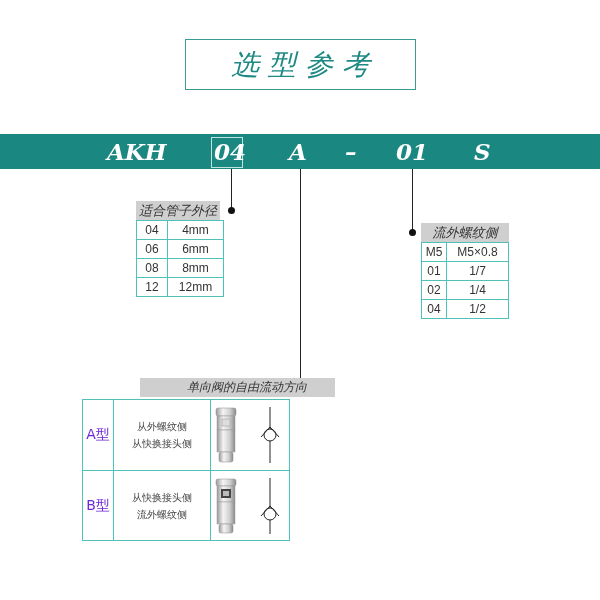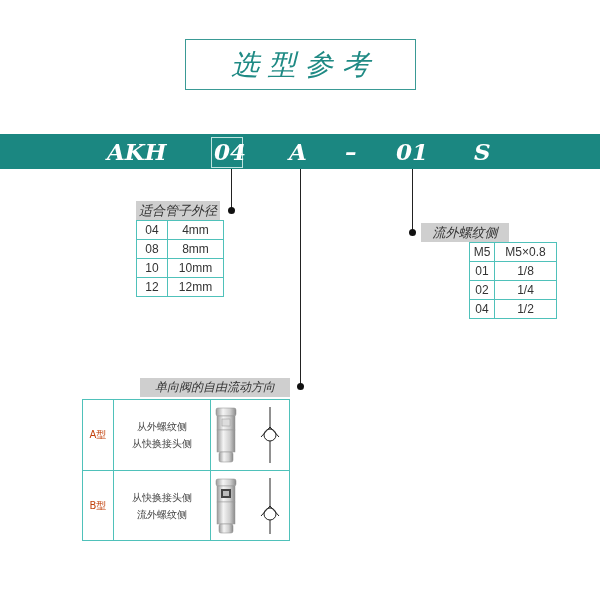--- a/index.html
+++ b/index.html
@@ -52,21 +52,21 @@
   table.spec td {
     border:1px solid #4fc1ba; height:18px; padding:0; text-align:center;
   }
 
   
   table.valve {
     position:absolute; left:82px; top:399px; width:208px;
     border-collapse:collapse; font-size:10px; color:#444;
   }
   table.valve td { border:1.5px solid #4fc1ba; padding:0; text-align:center; vertical-align:middle; }
-  .type-cell { width:30px; font-size:10px; color:#c2410c; }
+  .type-cell { width:30px; font-size:14px; color:#6d28d9; }
   .desc-cell { width:97px; line-height:17px;font-family:Liberation Serif, serif; }
   .img-cell { width:78px; }
   .fitting { display:inline-block; vertical-align:middle; }
 </style>
 </head>
 <body>
 
 <div class="abs title-box">
   <span class="title-text">选型参考</span>
 </div>
@@ -91,57 +91,57 @@
 <div class="dot" style="left:409px; top:229px;"></div>
 
 <div class="abs gray-head" style="left:136px; top:201px; width:84px; height:19px;">适合管子外径</div>
 <table class="spec" style="left:136px; top:220px; width:88px;">
   <tbody>
       <tr>
         <td style="width:30px;">04</td>
         <td>4mm</td>
       </tr>
   <tr>
+        <td>06</td>
+        <td>6mm</td>
+      </tr>
+  <tr>
         <td>08</td>
         <td>8mm</td>
-      </tr>
-  <tr>
-        <td>10</td>
-        <td>10mm</td>
       </tr>
   <tr>
         <td>12</td>
         <td>12mm</td>
       </tr>
 </tbody>
   </table>
 
 <div class="abs gray-head" style="left:421px; top:223px; width:88px; height:19px;">流外螺纹侧</div>
-<table class="spec" style="left:421px; top:242px; width:88px;margin-left:48px;">
+<table class="spec" style="left:421px; top:242px; width:88px;">
   <tbody>
       <tr>
         <td style="width:24px;">M5</td>
         <td>M5×0.8</td>
       </tr>
   <tr>
         <td>01</td>
-        <td>1/8</td>
+        <td>1/7</td>
       </tr>
   <tr>
         <td>02</td>
         <td>1/4</td>
       </tr>
   <tr>
         <td>04</td>
         <td>1/2</td>
       </tr>
 </tbody>
   </table>
 
-<div class="abs gray-head" style="left:140px; top:378px; width:150px; height:19px; font-size:12px;">单向阀的自由流动方向</div>
+<div class="abs gray-head" style="left:140px; top:378px; width:176px; height:19px; font-size:12px;padding-left:19px;">单向阀的自由流动方向</div>
 
 <table class="valve">
   <tbody>
       <tr style="height:71px;">
     <td class="type-cell">A型</td>
     <td class="desc-cell">
       <div>从外螺纹侧</div>
       <div>从快换接头侧</div>
     </td>
     <td class="img-cell">

